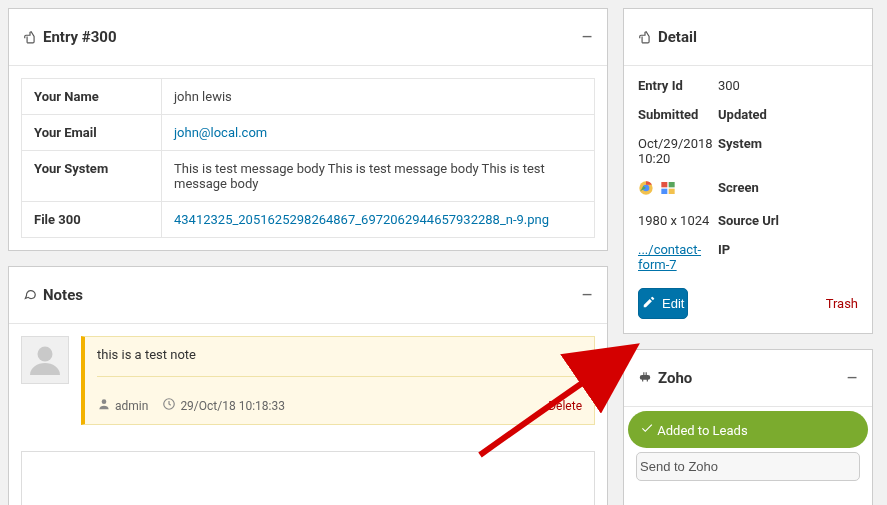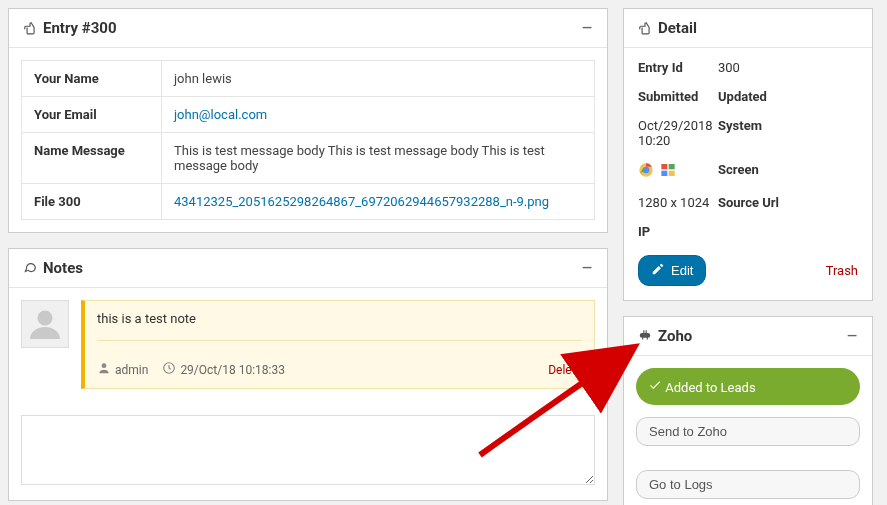--- a/index.html
+++ b/index.html
@@ -16,21 +16,21 @@
   .layout { display: flex; gap: 15px; padding: 8px; }
   .col-left { width: 600px; }
   .col-right { width: 250px; }
   .panel {
     background: #fff;
     border: 1px solid #ccc;
     margin-bottom: 15px;
   }
   .panel-heading {
     border-bottom: 1px solid #e5e5e5;
-    padding: 10px 14px;
+    padding: 19px 14px;
     display: flex;
     align-items: center;
     justify-content: space-between;
   }
   .panel-heading h2 {
     font-size: 15px;
     font-weight: 700;
     display: flex;
     align-items: center;
     gap: 6px;
@@ -68,22 +68,22 @@
     grid-template-columns: 80px 1fr;
     row-gap: 14px;
     font-size: 13px;
     padding: 12px 14px 16px;
   }
   .detail-grid .dl { font-weight: 700; }
   .btn {
     display: inline-flex;
     align-items: center;
     gap: 6px;
-    padding: 6px 12px;
-    border-radius: 11px;
+    padding: 6px 3px;
+    border-radius: 5px;
     border: 1px solid;
     font-size: 13px;
     cursor: pointer;
     background: #fff;
   }
   .btn-primary {
     background: #0073aa;
     border-color: #006799;
     color: #fff;
   }
@@ -141,21 +141,21 @@
     height: 70px;
     border: 1px solid #ddd;
     resize: vertical;
     padding: 6px;
     font-family: inherit;
   }
   .zoho-status {
     background: #7bab2e;
     color: #fff;
     padding: 10px 12px;
-    margin: 12px;
+    margin: 4px;
     font-size: 13px;
     border-radius: 25px;
   }
   .zoho-status .zid {
     text-decoration: underline;
     display: block;
     margin-top: 2px;
     cursor: pointer;
   }
   .zoho-actions {
@@ -199,21 +199,21 @@
           <tbody>
             <tr>
                 <th>Your Name</th>
                 <td>john lewis</td>
               </tr>
             <tr>
                 <th>Your Email</th>
                 <td><a class="link">john@local.com</a></td>
               </tr>
             <tr>
-                <th>Name Message</th>
+                <th>Your System</th>
                 <td>This is test message body This is test message body This is test message body</td>
               </tr>
             <tr>
                 <th>File 300</th>
                 <td><a class="link">43412325_2051625298264867_6972062944657932288_n-9.png</a></td>
               </tr>
           </tbody>
         </table>
       </div>
     </div>
@@ -302,23 +302,24 @@
             <svg viewBox="0 0 24 24">
                 <rect x="2" y="3" width="9" height="8" fill="#e25241"></rect>
                 <rect x="13" y="3" width="9" height="8" fill="#58a55c"></rect>
                 <rect x="2" y="13" width="9" height="8" fill="#4d90fe"></rect>
                 <rect x="13" y="13" width="9" height="8" fill="#f2c14e"></rect>
               </svg>
           </span>
         </div>
 
         <div class="dl">Screen</div>
-        <div>1280 x 1024</div>
+        <div>1980 x 1024</div>
 
         <div class="dl">Source Url</div>
+        <div><a class="link-u">.../contact-form-7</a></div>
 
         <div class="dl">IP</div>
       </div>
       <div class="action-row">
         <button class="btn btn-primary">
           <span>
             <svg class="ico" viewBox="0 0 24 24" fill="#fff">
                 <path d="M3 17.25V21h3.75L17 10.75 13.25 7 3 17.25zM20.7 7a1 1 0 0 0 0-1.4l-2.3-2.3a1 1 0 0 0-1.4 0L15 5.3 18.7 9l2-2z"></path>
               </svg>
           </span>

